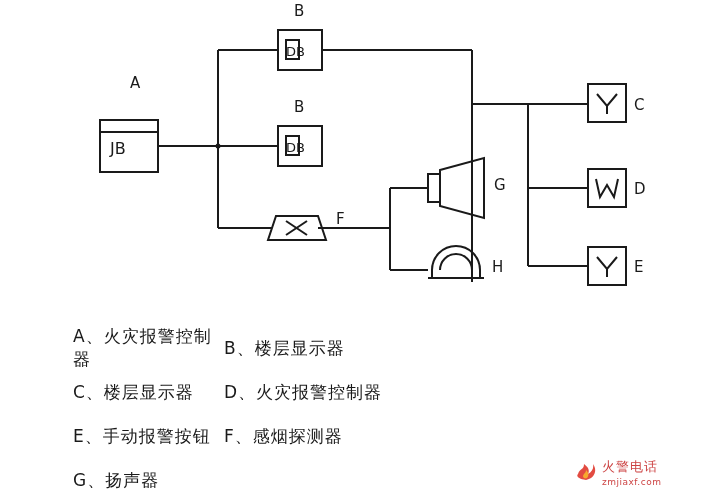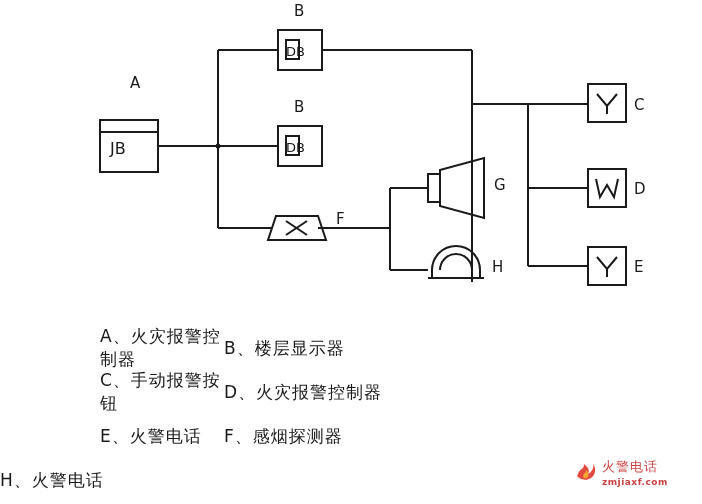--- a/index.html
+++ b/index.html
@@ -42,21 +42,21 @@
     align-items: center;
   }
   .legend-cell {
     font-family: "DejaVu Sans", sans-serif;
     font-size: 17px;
     color: #1a1a1a;
     letter-spacing: 1px;
   }
   .legend-cell.left {
     width: 224px;
-    padding-left: 100px;
+    padding-left: 73px;
     box-sizing: border-box;
   }
   .legend-cell.right {
     width: 357px;
     padding-left: 0px;
     box-sizing: border-box;
   }
   .watermark {
     position: absolute;
     right: 8px;
@@ -75,21 +75,20 @@
     letter-spacing: 1px;
   }
   .wm-sub {
     font-family: "DejaVu Sans", sans-serif;
     font-size: 9px;
     color: #c83232;
     position: absolute;
     left: 28px;
     top: 21px;
     letter-spacing: 0.5px;
-    font-weight: bold;
   }
   .wm-mark {
     position: absolute;
     left: 0px;
     top: 2px;
     width: 24px;
     height: 24px;
   }
 </style>
 </head>
@@ -175,29 +174,29 @@
       <text x="634" y="272">E</text>
     </g>
   </svg>
 
   <div class="legend">
     <div class="legend-row">
       <div class="legend-cell left">A、火灾报警控制器</div>
       <div class="legend-cell right">B、楼层显示器</div>
     </div>
     <div class="legend-row">
-      <div class="legend-cell left">C、手动报警按钮</div>
+      <div class="legend-cell left">C、楼层显示器</div>
       <div class="legend-cell right">D、火灾报警控制器</div>
     </div>
     <div class="legend-row">
-      <div class="legend-cell left">E、火警电话</div>
+      <div class="legend-cell left">E、手动报警按钮</div>
       <div class="legend-cell right">F、感烟探测器</div>
     </div>
     <div class="legend-row">
-      <div class="legend-cell right">H、火警电话</div>
+      <div class="legend-cell left">G、扬声器</div>
     </div>
   </div>
 
   <div class="watermark">
     <svg class="wm-mark" viewBox="0 0 24 24">
       <path d="M4 16 C6 10 10 12 10 6 C14 9 16 12 14 16 C18 14 20 10 19 6 C23 11 22 20 12 22 C4 21 2 18 4 16 Z" fill="#e03c31"></path>
       <path d="M9 18 C10 15 12 15 12 12 C15 15 15 18 13 20 C11 21 9 20 9 18 Z" fill="#f6a21d"></path>
     </svg>
     <div class="wm-text">火警电话</div>
     <div class="wm-sub">zmjiaxf.com</div>

